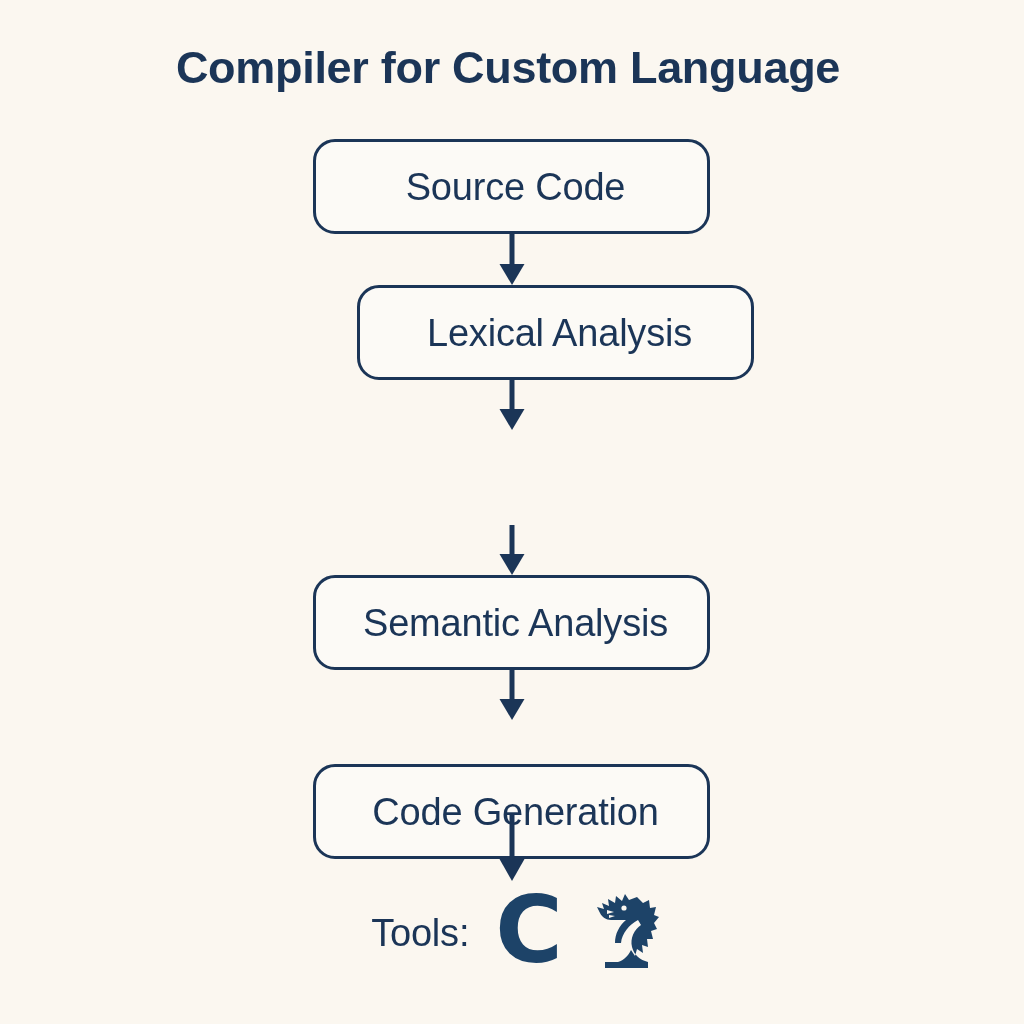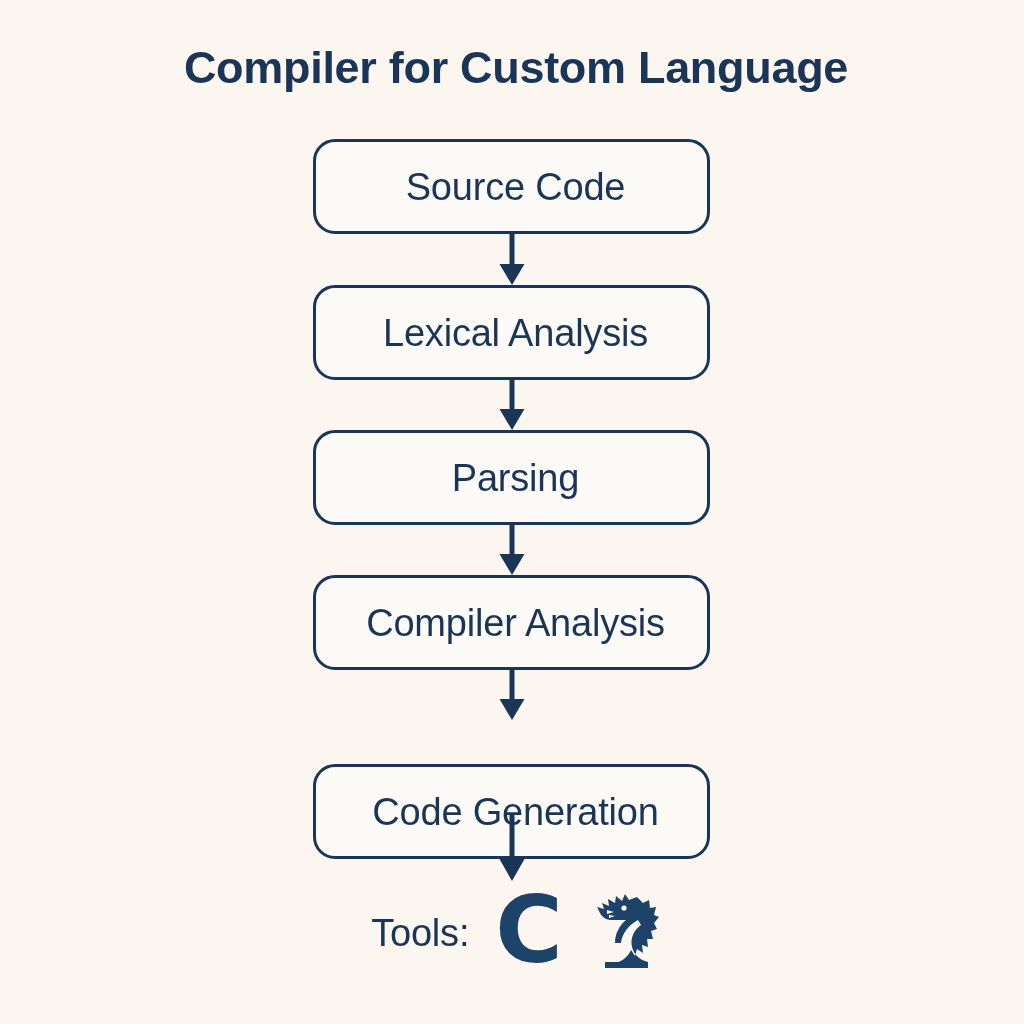--- a/index.html
+++ b/index.html
@@ -18,21 +18,21 @@
   #canvas {
     position: relative;
     width: 1024px;
     height: 1024px;
     background: #fbf7f0;
   }
 
   
   #diagram-title {
     position: absolute;
-    left: 16px;
+    left: 8px;
     top: 42px;
     width: 1000px;
     text-align: center;
     font-size: 45px;
     font-weight: bold;
     letter-spacing: -0.3px;
     color: #1b3557;
     white-space: nowrap;
   }
 
@@ -53,21 +53,21 @@
   }
   .flow-box-label {
     font-size: 38px;
     font-weight: 500;
     color: #1b3557;
     letter-spacing: -0.2px;
     white-space: nowrap;
     line-height: 1;
   }
   .flow-box.step-0 { top: 139px; }
-  .flow-box.step-1 { top: 285px; }
+  .flow-box.step-1 { top: 285px; margin-left: 44px; }
   .flow-box.step-2 { top: 430px; }
   .flow-box.step-3 { top: 575px; }
   .flow-box.step-4 { top: 720px; margin-top: 44px; }
 
   
   .connector {
     position: absolute;
     left: 497px;
     width: 30px;
   }
@@ -146,33 +146,30 @@
     <span class="flow-box-label">Lexical Analysis</span>
   </div>
 
   <div class="connector conn-1">
     <svg width="30" height="51" viewBox="0 0 30 51" xmlns="http://www.w3.org/2000/svg">
       <line x1="15" y1="0" x2="15" y2="32" stroke="#1b3557" stroke-width="5"></line>
       <polygon points="15,50 2.5,29 27.5,29" fill="#1b3557"></polygon>
     </svg>
   </div>
 
-  <div class="flow-box step-2">
-    <span class="flow-box-label">Parsing</span>
-  </div>
 
   <div class="connector conn-2">
     <svg width="30" height="51" viewBox="0 0 30 51" xmlns="http://www.w3.org/2000/svg">
       <line x1="15" y1="0" x2="15" y2="32" stroke="#1b3557" stroke-width="5"></line>
       <polygon points="15,50 2.5,29 27.5,29" fill="#1b3557"></polygon>
     </svg>
   </div>
 
   <div class="flow-box step-3">
-    <span class="flow-box-label">Compiler Analysis</span>
+    <span class="flow-box-label">Semantic Analysis</span>
   </div>
 
   <div class="connector conn-3">
     <svg width="30" height="51" viewBox="0 0 30 51" xmlns="http://www.w3.org/2000/svg">
       <line x1="15" y1="0" x2="15" y2="32" stroke="#1b3557" stroke-width="5"></line>
       <polygon points="15,50 2.5,29 27.5,29" fill="#1b3557"></polygon>
     </svg>
   </div>
 
   <div class="flow-box step-4">

